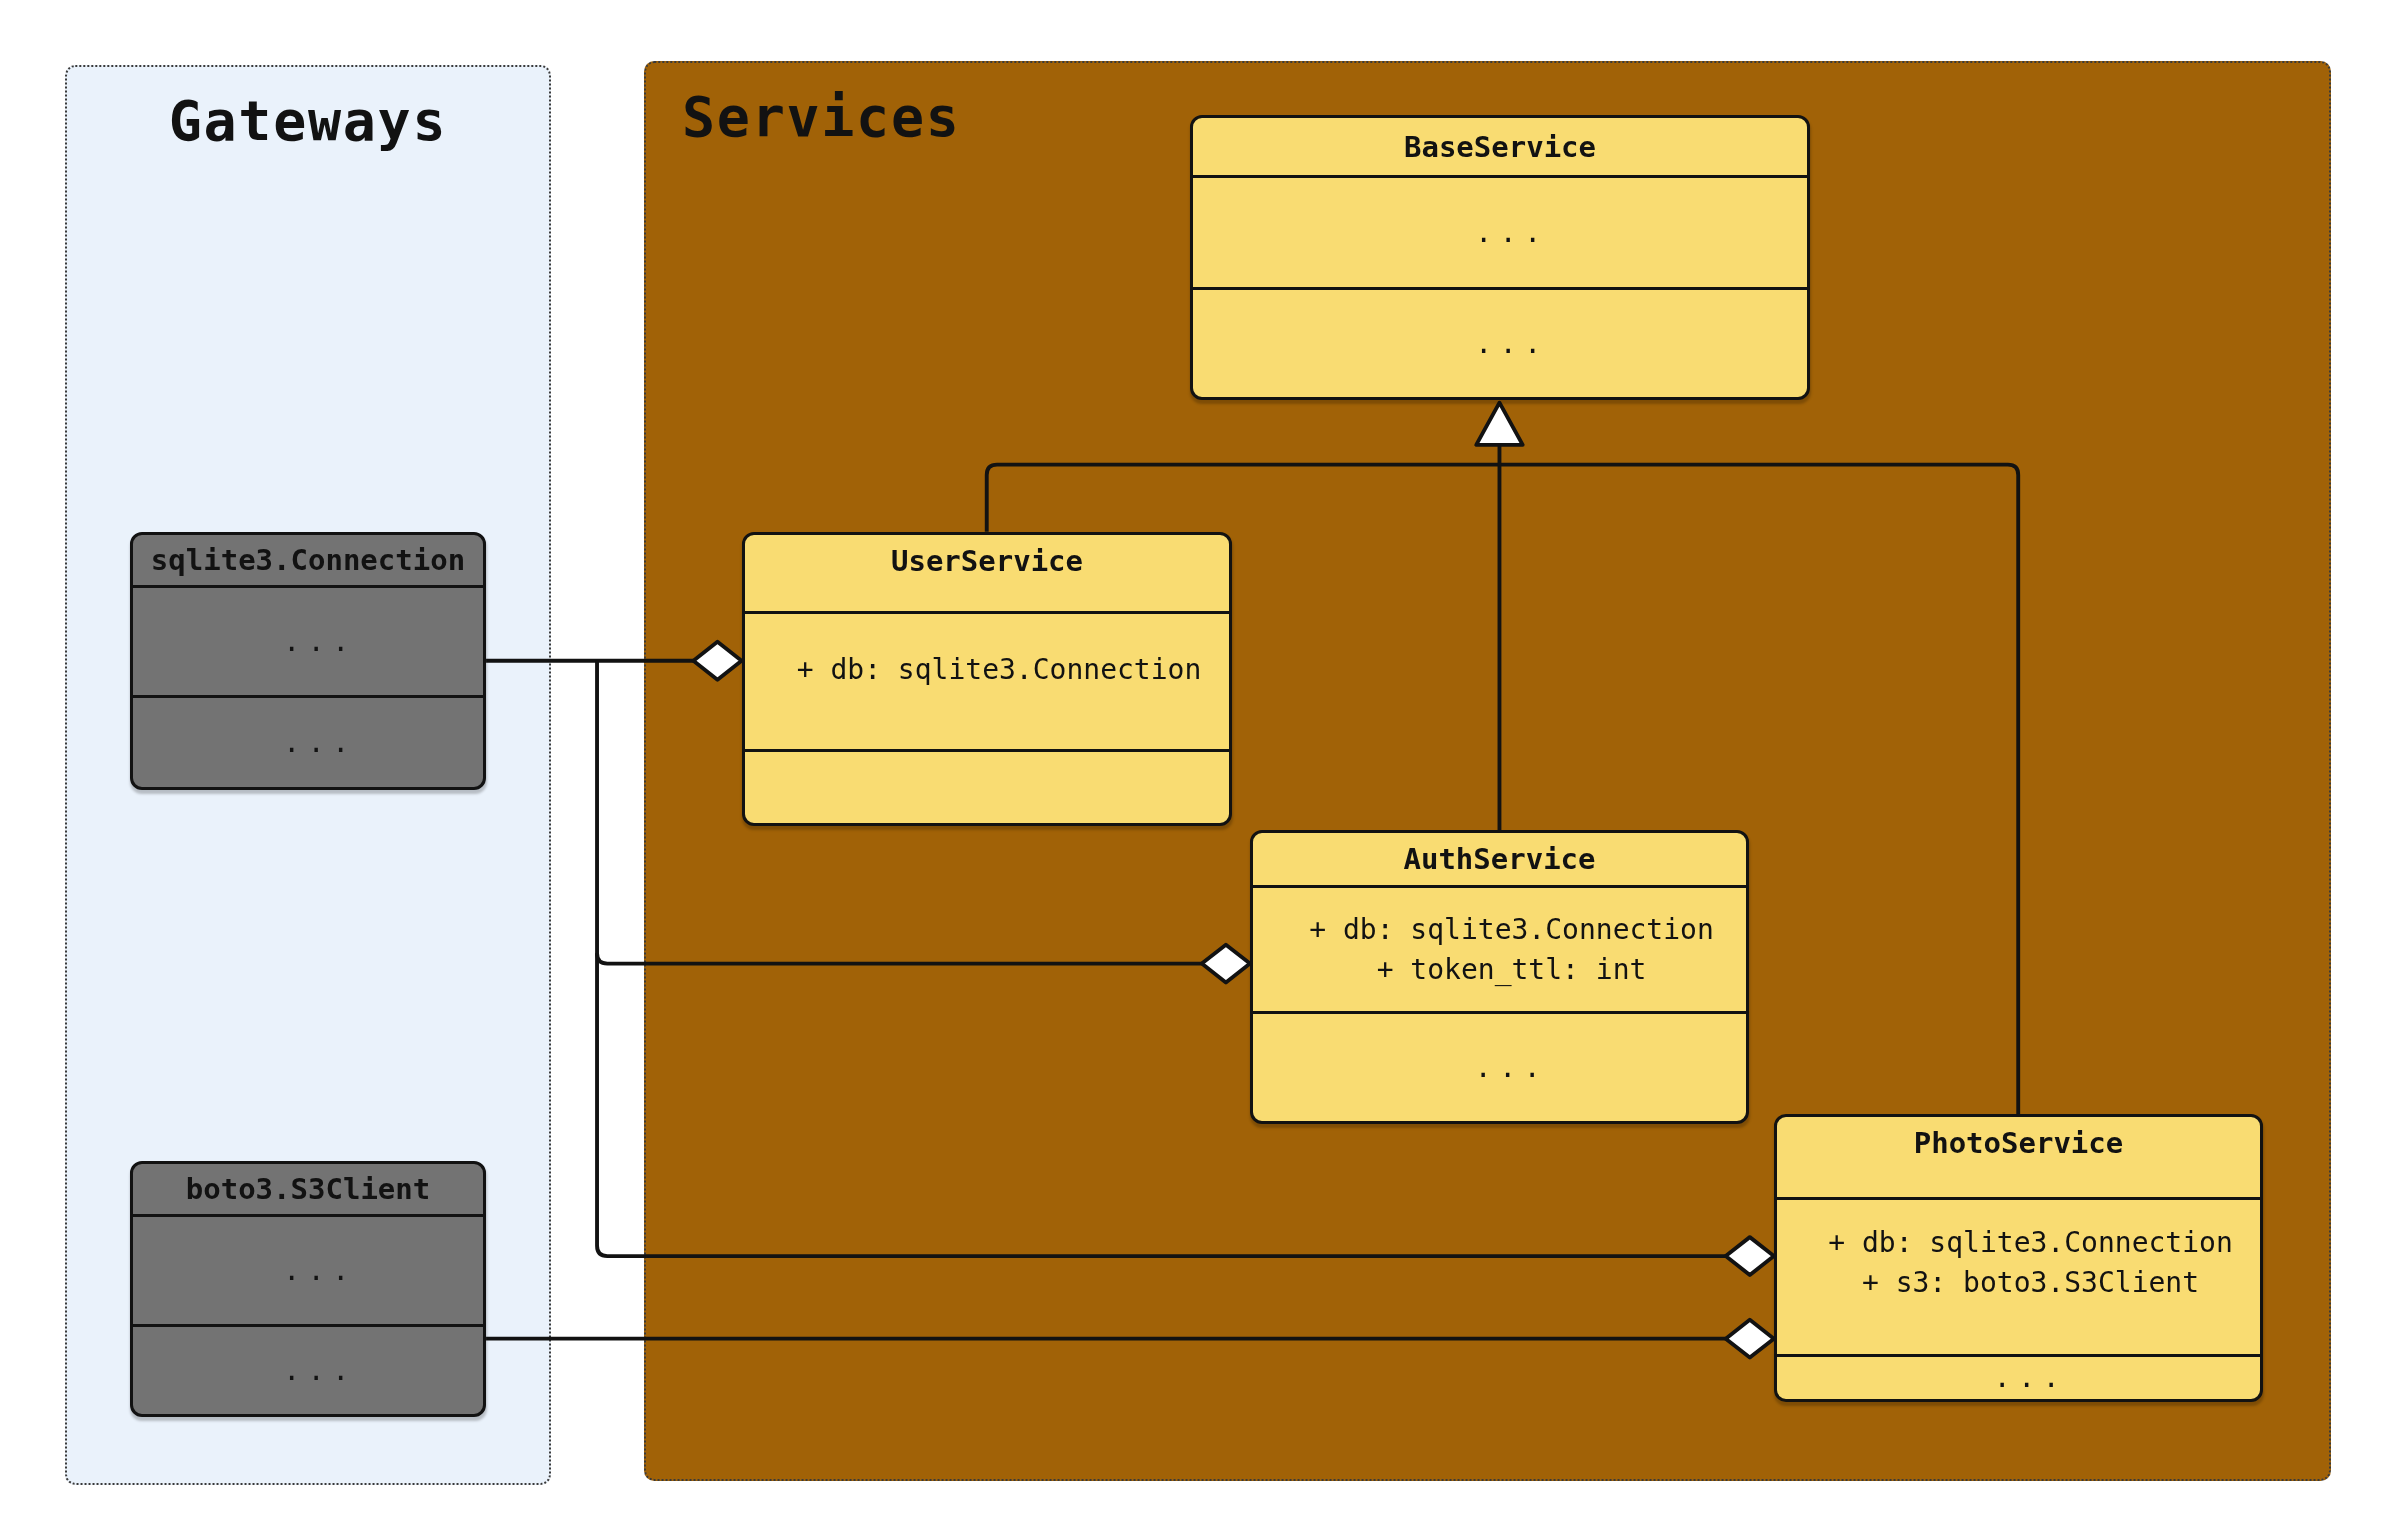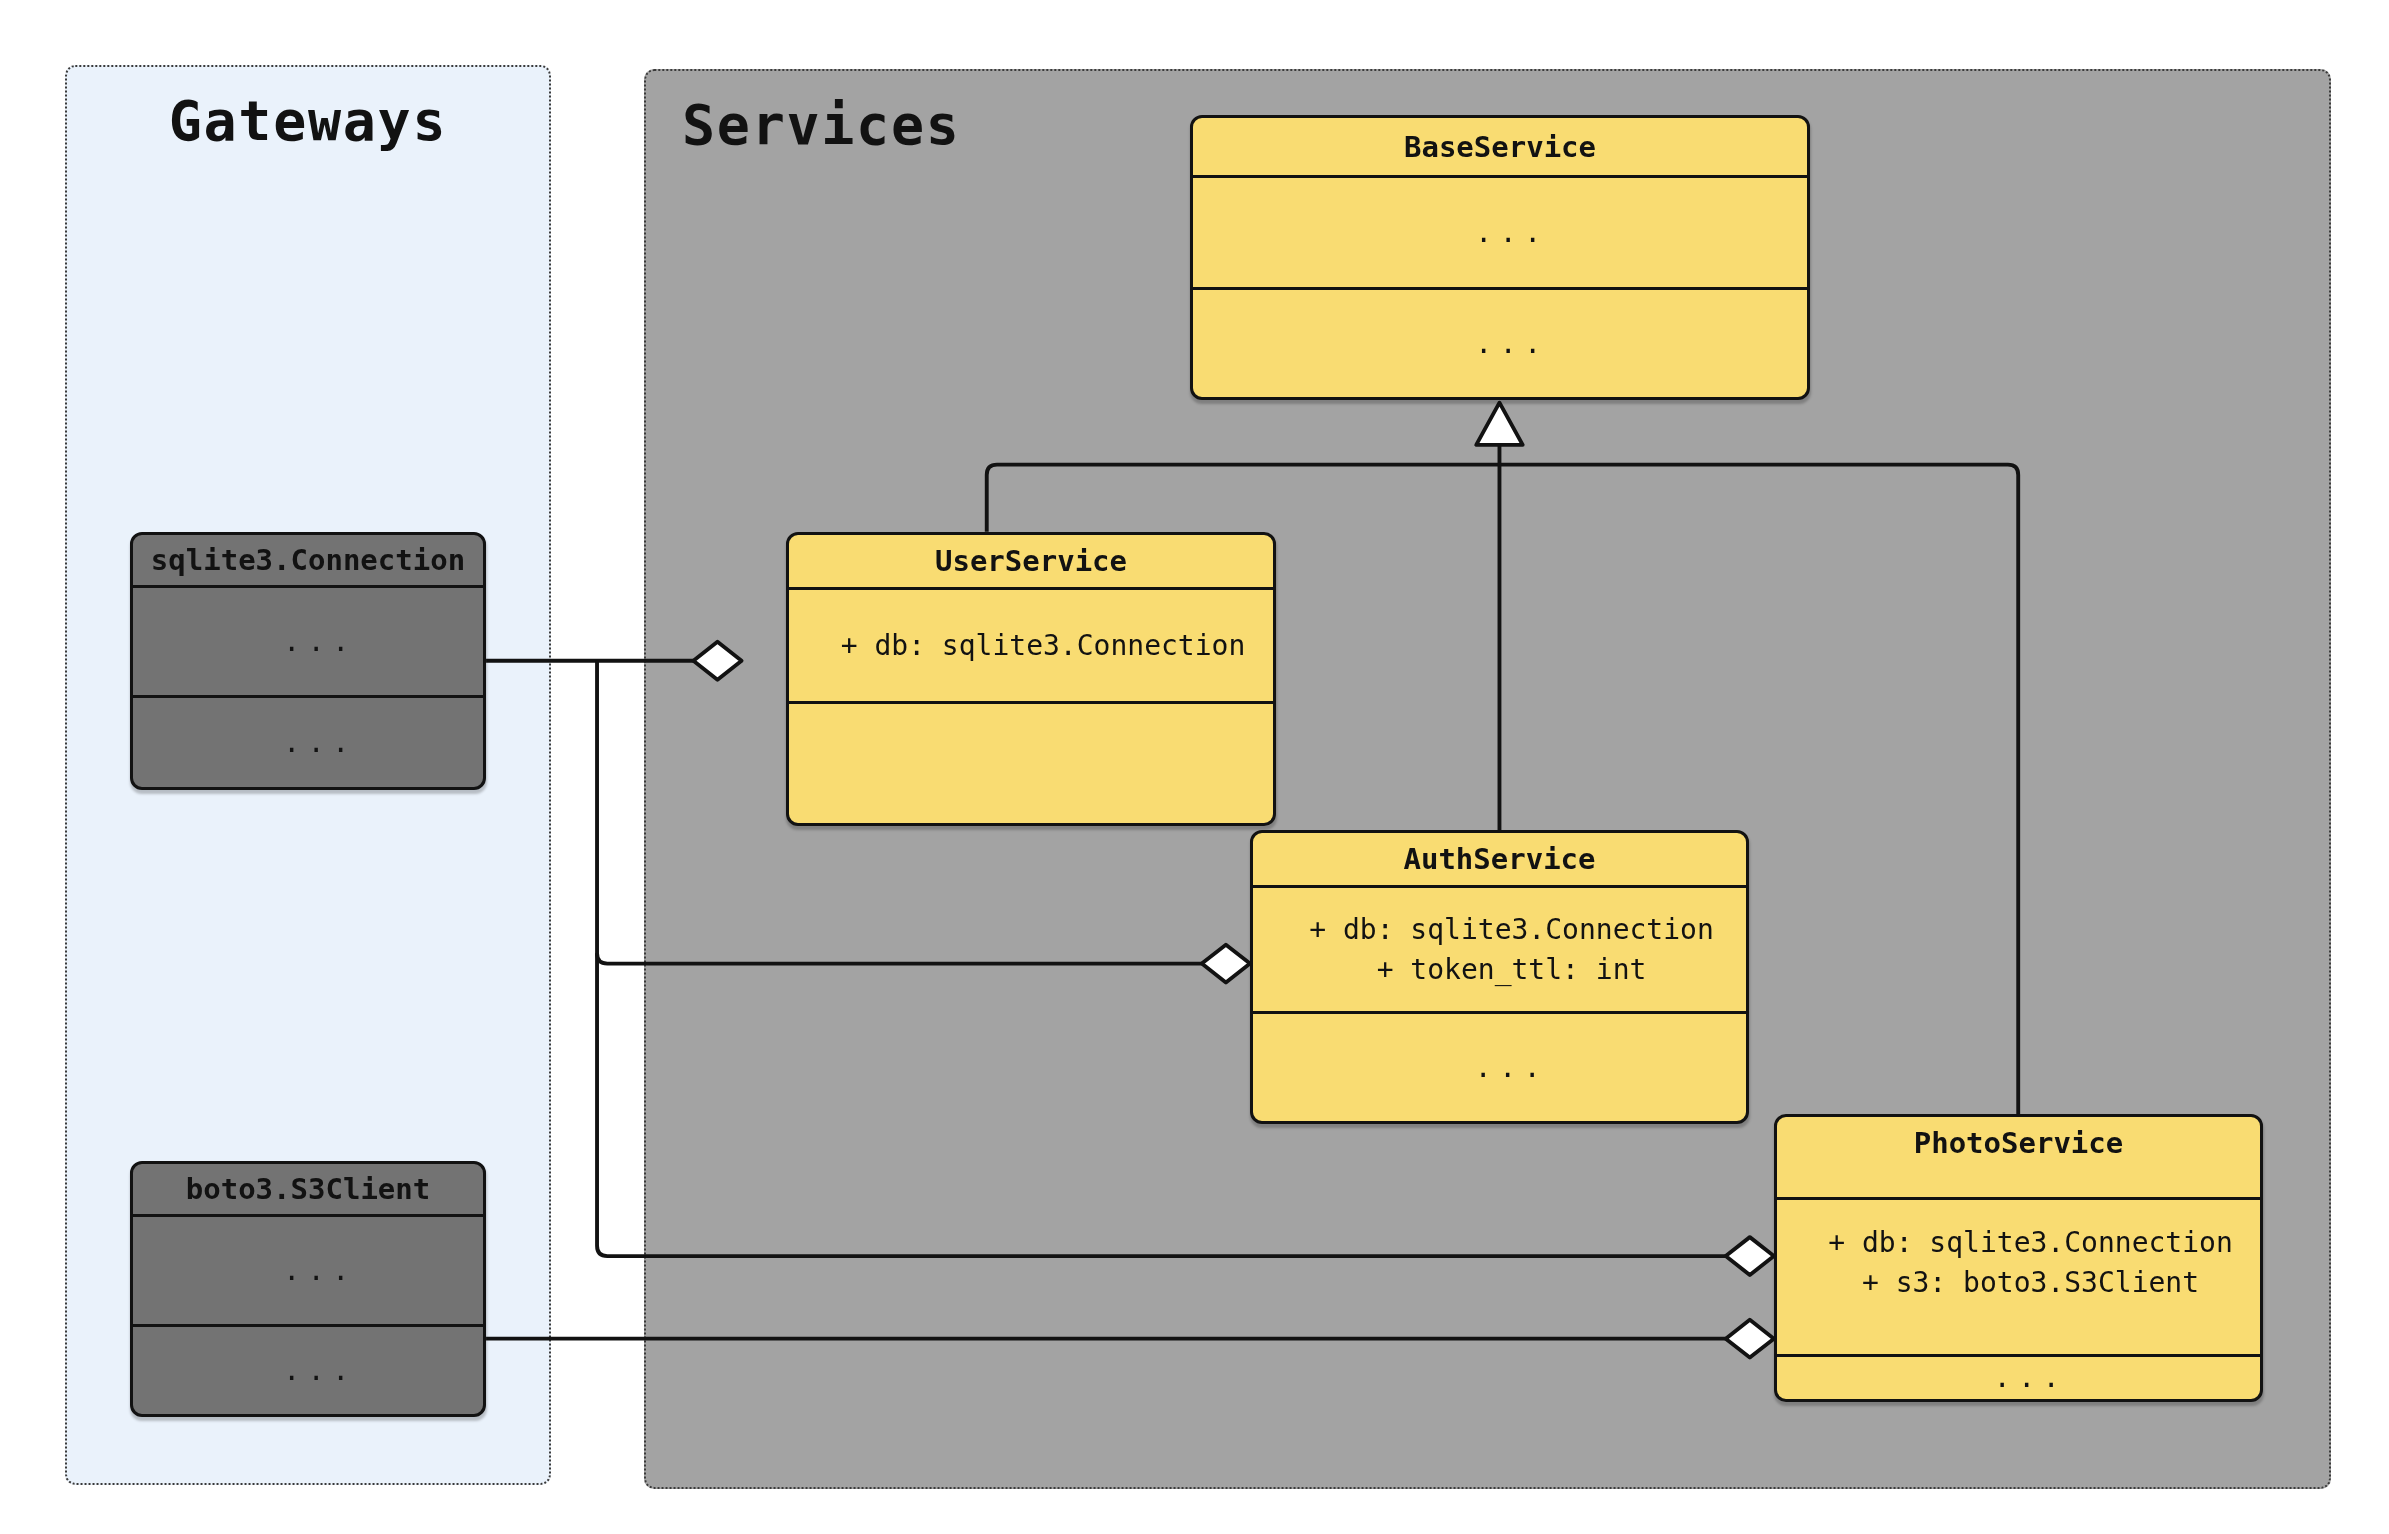--- a/index.html
+++ b/index.html
@@ -11,21 +11,21 @@
     color:#121212;
     overflow:hidden;
   }
   .panel{
     position:absolute;
     border:2.6px dotted #3a3a3a;
     border-radius:10.3px;
     box-sizing:border-box;
   }
   .panel.gateways{left:65px;top:65px;width:486px;height:1420px;background:#EAF2FB;}
-  .panel.services{left:644px;top:69px;width:1687px;height:1420px;background:#a3a3a3;}
+  .panel.services{left:644px;top:61px;width:1687px;height:1420px;background:#a16207;}
   .panel-title{
     position:absolute;top:22.4px;
     font-size:55px;font-weight:bold;letter-spacing:1.7px;
     white-space:nowrap;
   }
   .panel.gateways .panel-title{left:0;width:100%;text-align:center;}
   .panel.services .panel-title{left:36px;}
   .cls{
     position:absolute;
     border:3.9px solid #121212;
@@ -106,21 +106,21 @@
   <div class="cls yellow" style="left:1190px;top:115px;width:620px;height:285px;">
     <div class="cls-header" style="height:57px">BaseService</div>
     <div class="compartment" style="height:112px">
       <div class="row dots">...</div>
     </div>
     <div class="compartment last">
       <div class="row dots">...</div>
     </div>
   </div>
 
-  <div class="cls yellow" style="left:786px;top:532px;width:490px;height:294px;">
+  <div class="cls yellow" style="left:742px;top:532px;width:490px;height:294px;gap:24px;">
     <div class="cls-header" style="height:52px">UserService</div>
     <div class="compartment" style="height:114px">
       <div class="row">+ db: sqlite3.Connection</div>
     </div>
     <div class="compartment last"></div>
   </div>
 
   <div class="cls yellow" style="left:1250px;top:830px;width:499px;height:294px;">
     <div class="cls-header" style="height:52px">AuthService</div>
     <div class="compartment" style="height:126px">

